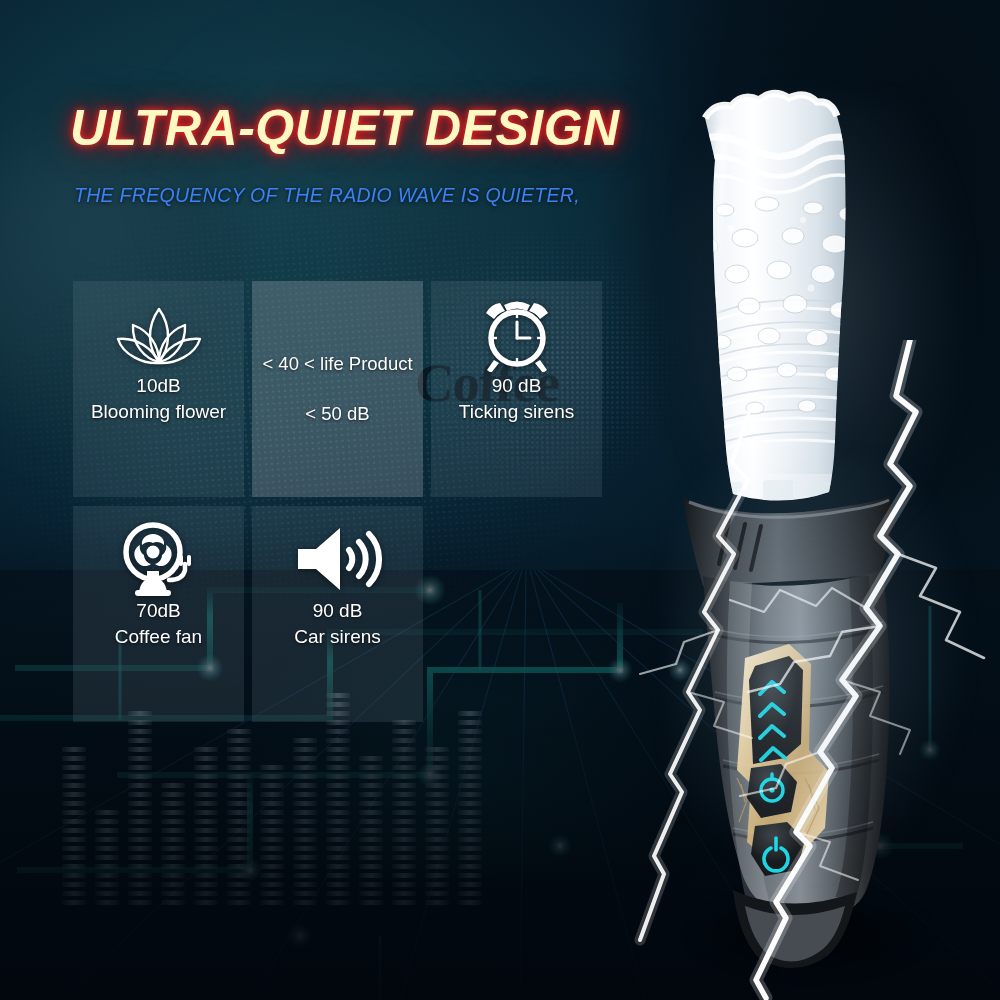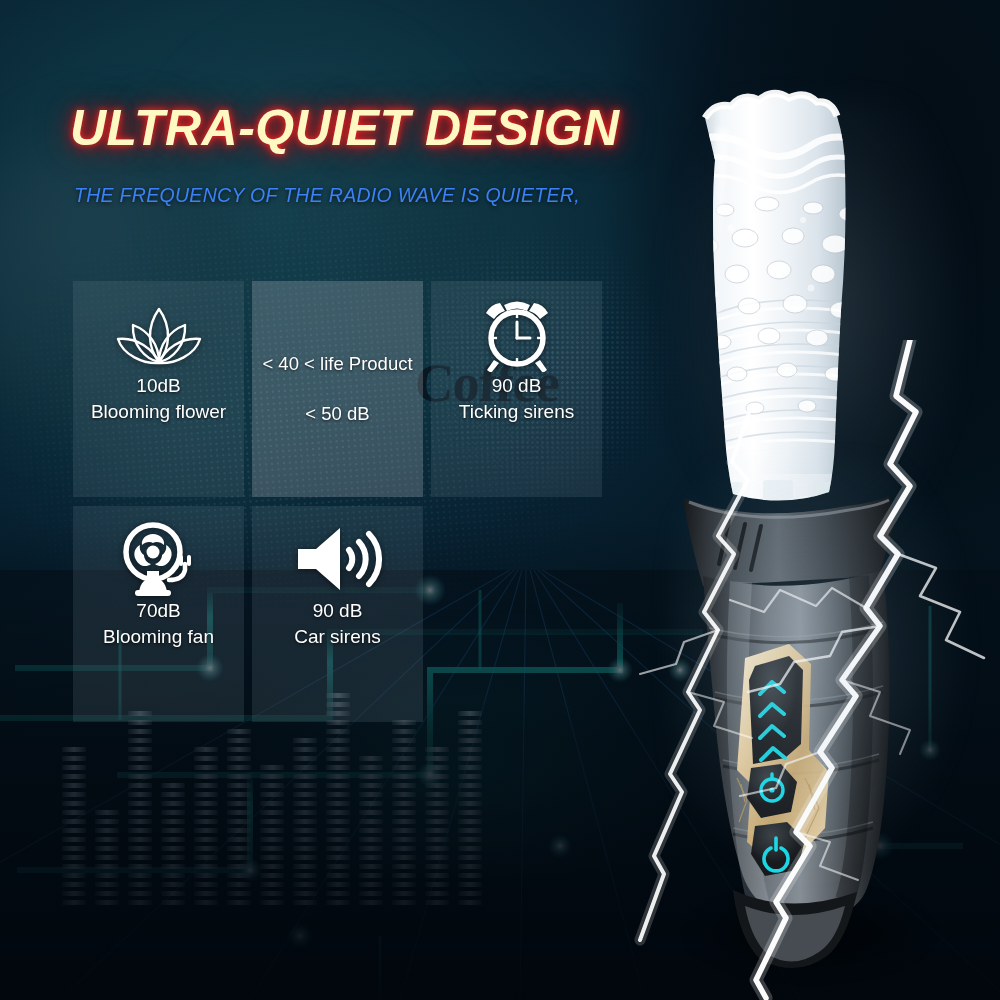--- a/index.html
+++ b/index.html
@@ -593,21 +593,21 @@
             <path d="M22 70 q2 -14 14 -14 q12 0 14 14 Z" fill="#fff"></path>
             <rect x="18" y="68" width="36" height="6" rx="3" fill="#fff"></rect>
             <path d="M52 58 q14 0 16 -10 v-6" fill="none" stroke="#fff" stroke-width="4.5" stroke-linecap="round"></path>
             <g stroke="#fff" stroke-width="4" stroke-linecap="round">
               <path d="M64 42 v-7"></path>
                 <path d="M72 42 v-7"></path>
             </g>
           </svg>
         </div>
         <div class="db">70dB</div>
-        <div class="lbl">Blooming fan</div>
+        <div class="lbl">Coffee fan</div>
       </div>
 
       <div class="cell">
         <div class="ico">
           <svg width="90" height="68" viewBox="0 0 90 68">
             <path d="M5 24 h18 L 47 3 v62 L 23 44 H5 Z" fill="#fff"></path>
             <g fill="none" stroke="#fff" stroke-width="6" stroke-linecap="round">
               <path d="M56 25 a14 14 0 0 1 0 18"></path>
               <path d="M66 17 a25 25 0 0 1 0 34"></path>
               <path d="M76 9 a36 36 0 0 1 0 50"></path>

